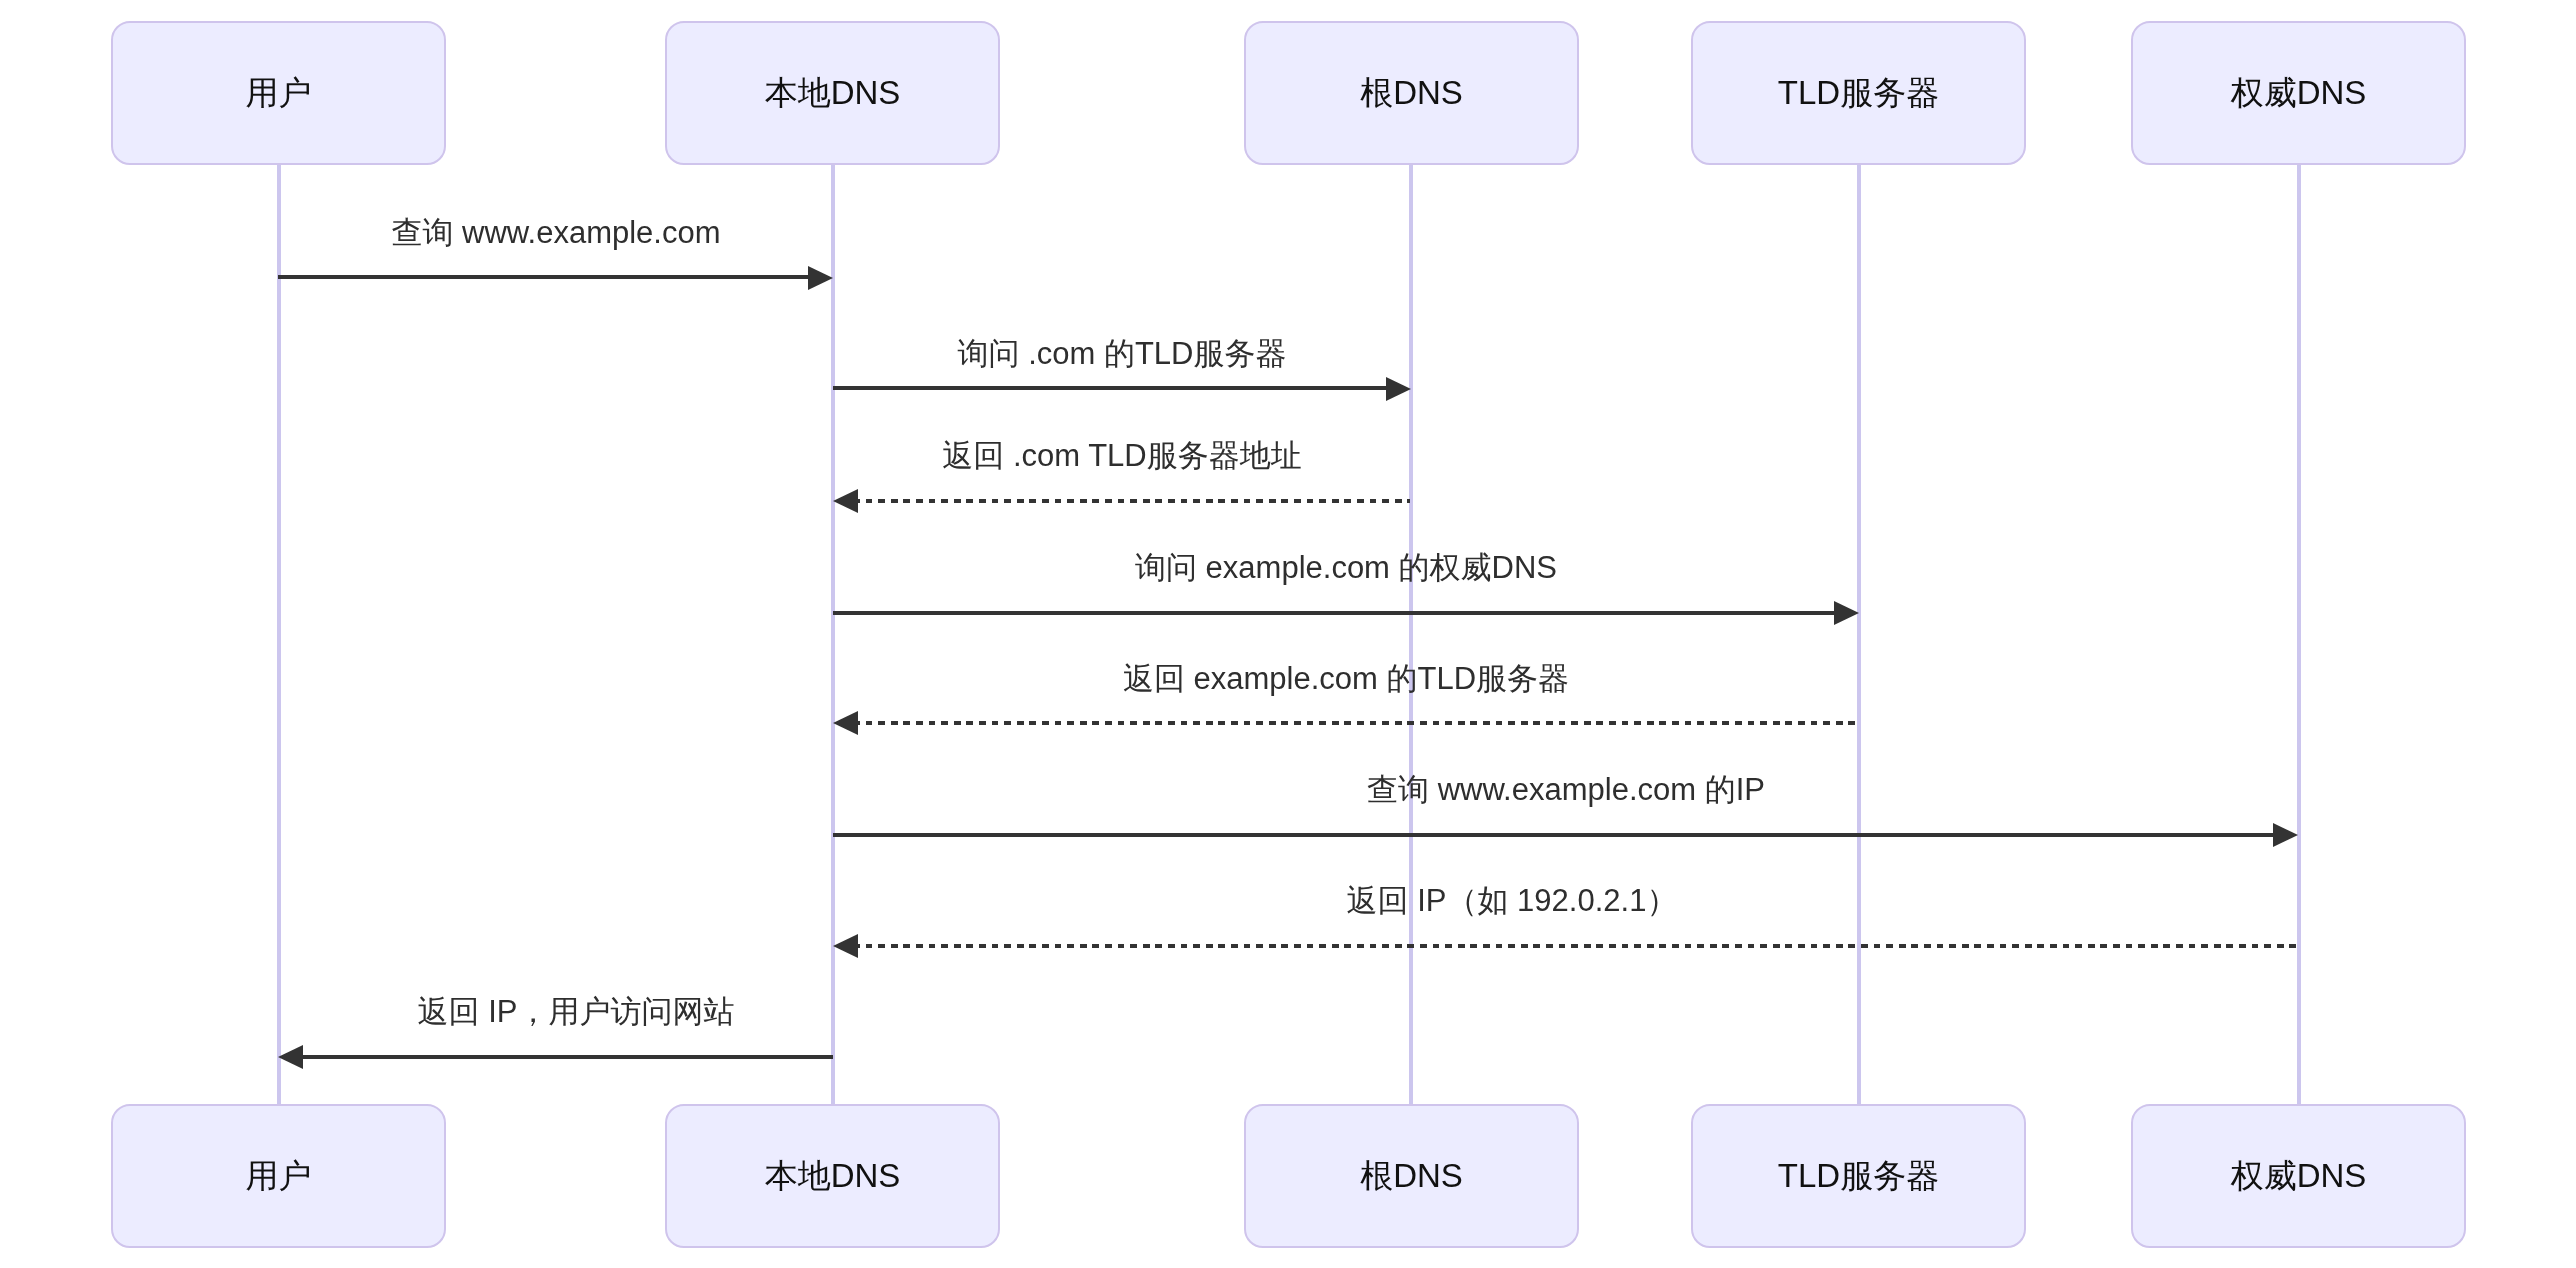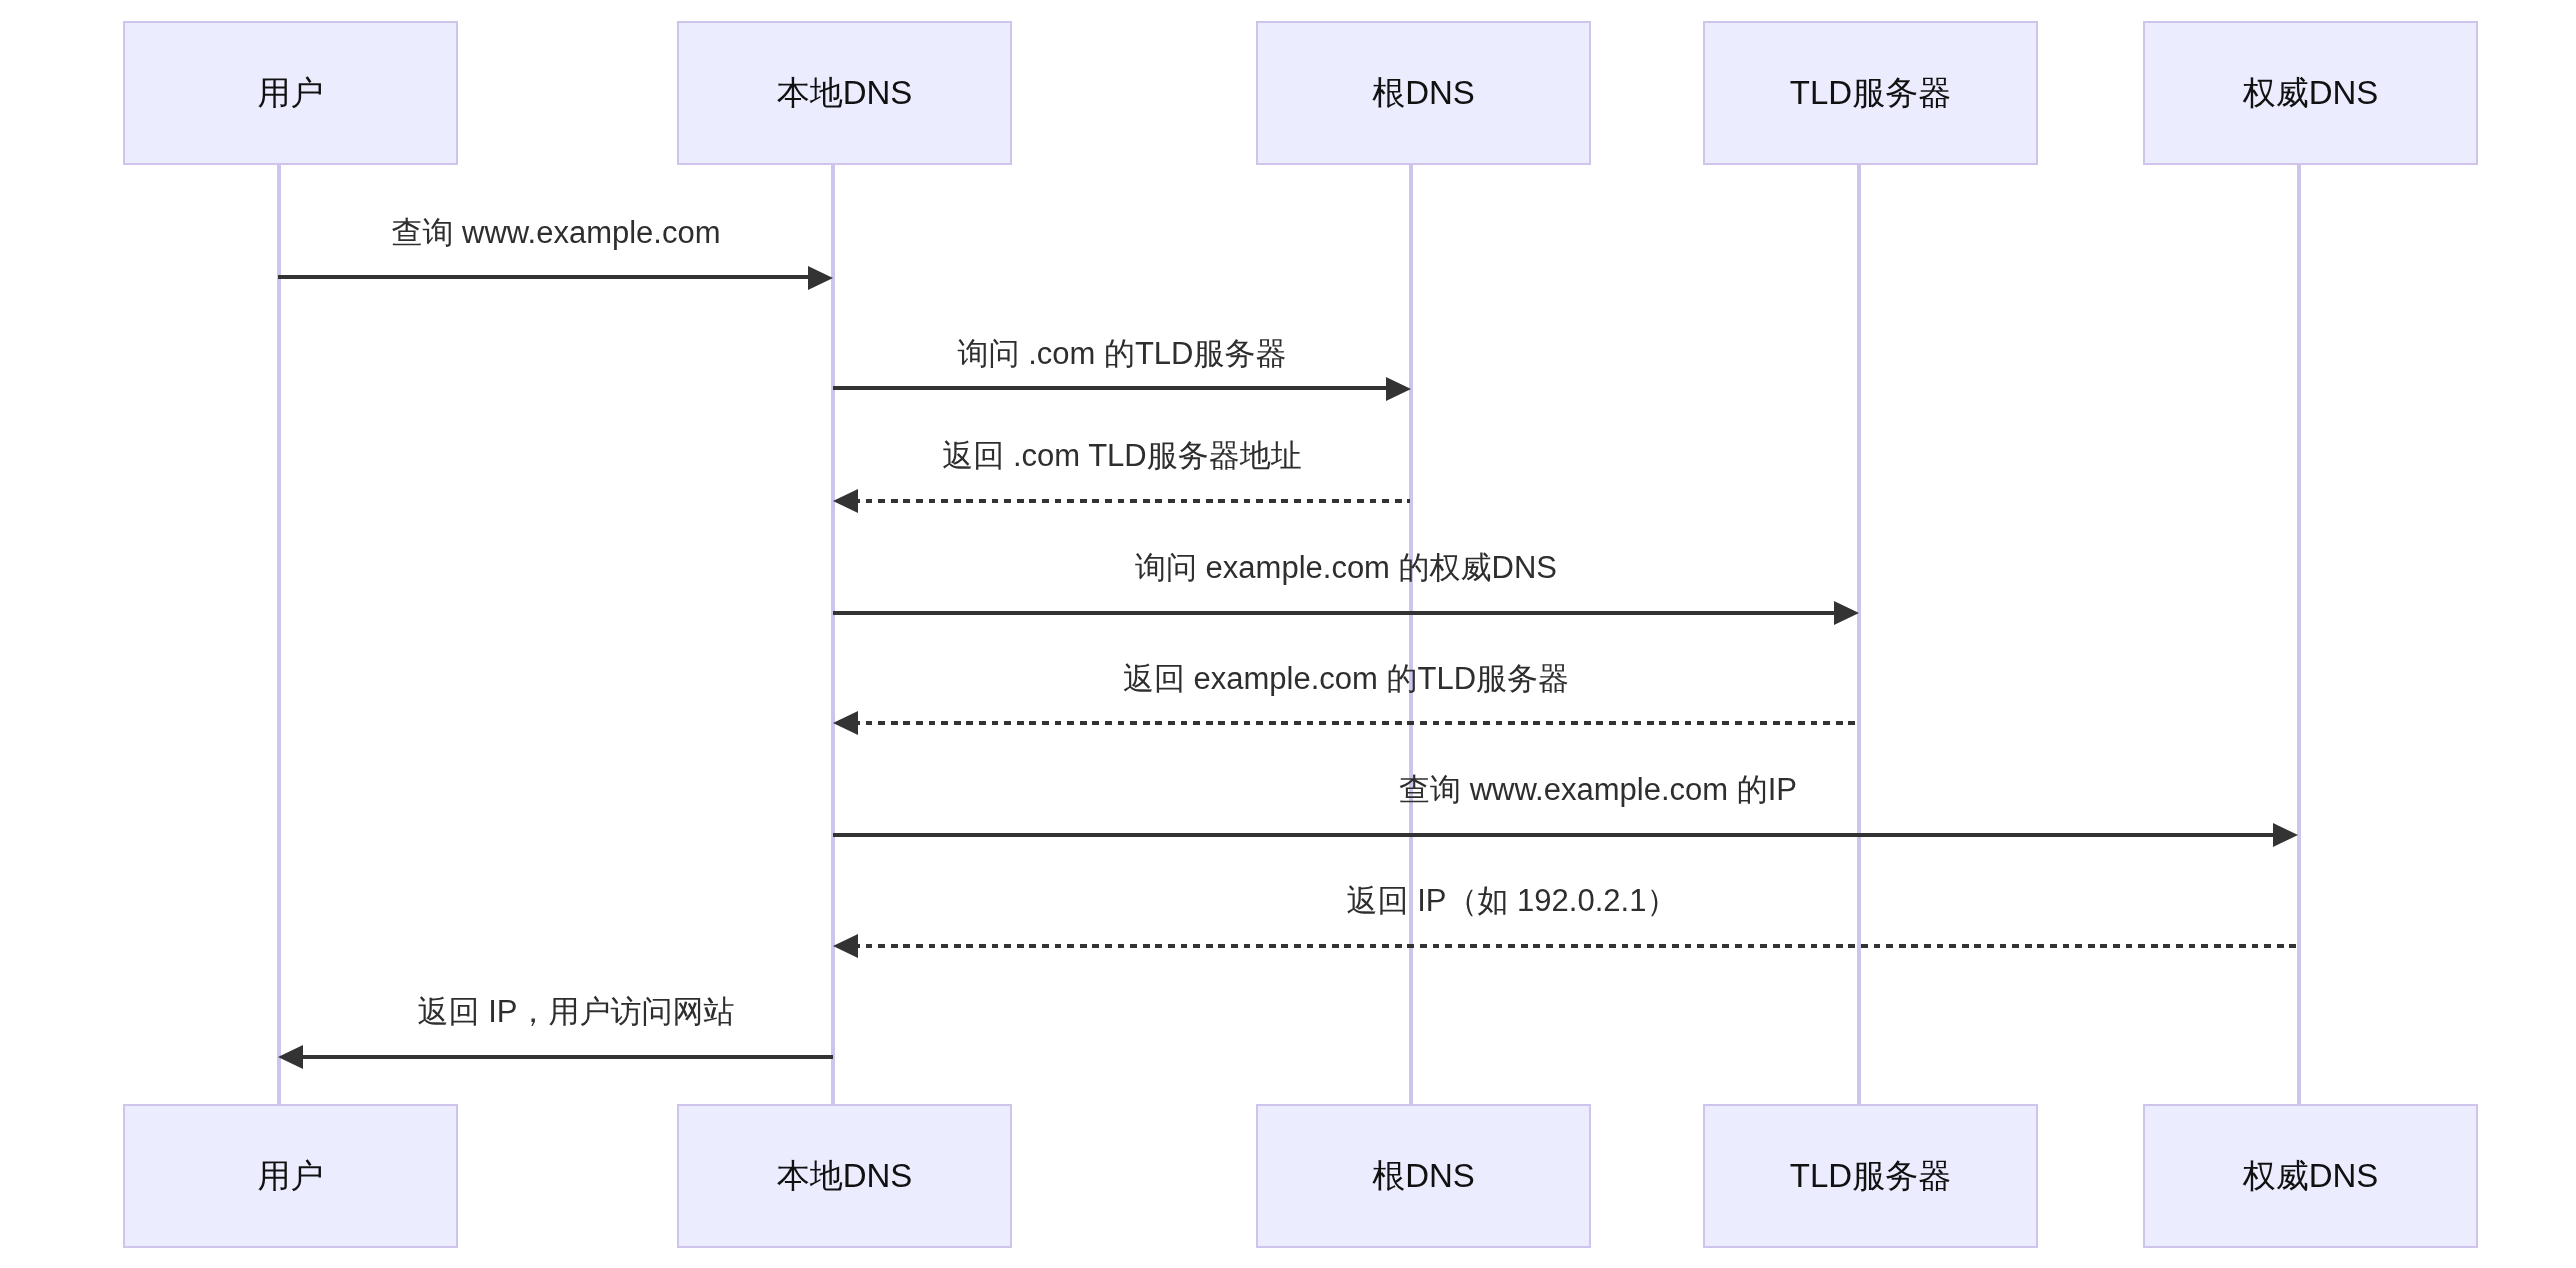--- a/index.html
+++ b/index.html
@@ -10,26 +10,25 @@
     background: #ffffff;
     overflow: hidden;
     font-family: "Liberation Sans", "DejaVu Sans", sans-serif;
   }
   .actor-box {
     position: absolute;
     width: 335px;
     height: 144px;
     background: #ECECFF;
     border: 2.2px solid #CFC4EC;
-    border-radius: 0;
+    border-radius: 19px;
     box-sizing: border-box;
     display: flex;
     align-items: center;
     justify-content: center;
-    margin-left: 12px;
   }
   .actor-label {
     font-size: 33px;
     color: #111111;
     white-space: nowrap;
   }
   .lifeline {
     position: absolute;
     width: 3.7px;
     background: #CCC6EE;
@@ -119,21 +118,21 @@
     <div class="msg-label" style="left: 1346px; top: 549px;">询问 example.com 的权威DNS</div>
     <div class="msg-line solid" style="left: 833px; width: 1005px; top: 611px;"></div>
     <div class="arrowhead right" style="left: 1834px; top: 601px;"></div>
   </div>
     <div>
     <div class="msg-label" style="left: 1346px; top: 660px;">返回 example.com 的TLD服务器</div>
     <div class="msg-line dashed" style="left: 853px; width: 1005px; top: 721px;"></div>
     <div class="arrowhead left" style="left: 833px; top: 711px;"></div>
   </div>
     <div>
-    <div class="msg-label" style="left: 1566px; top: 771px; margin-left: 32px;">查询 www.example.com 的IP</div>
+    <div class="msg-label" style="left: 1566px; top: 771px;">查询 www.example.com 的IP</div>
     <div class="msg-line solid" style="left: 833px; width: 1445px; top: 833px;"></div>
     <div class="arrowhead right" style="left: 2273px; top: 823px;"></div>
   </div>
     <div>
     <div class="msg-label" style="left: 1512px; top: 882px;">返回 IP（如 192.0.2.1）</div>
     <div class="msg-line dashed" style="left: 853px; width: 1445px; top: 944px;"></div>
     <div class="arrowhead left" style="left: 833px; top: 934px;"></div>
   </div>
     <div>
     <div class="msg-label" style="left: 576px; top: 993px;">返回 IP，用户访问网站</div>

